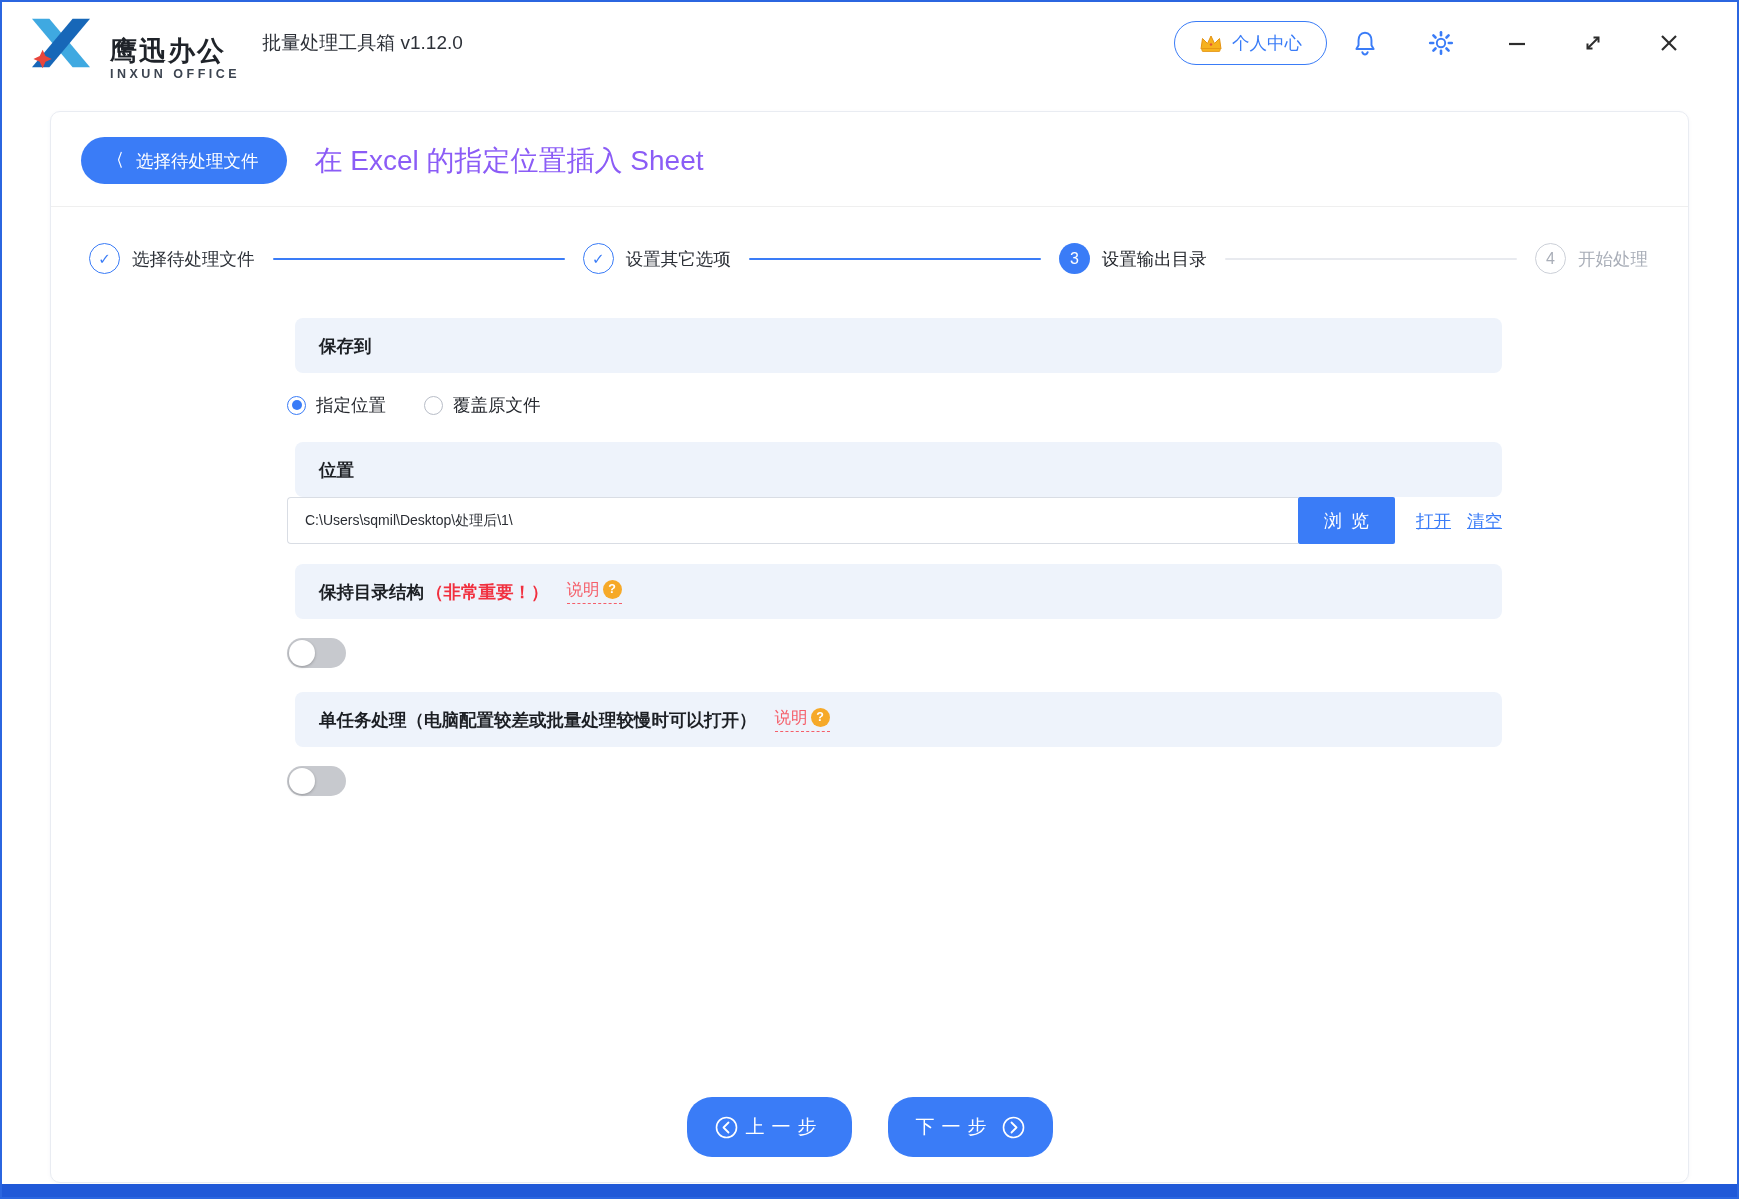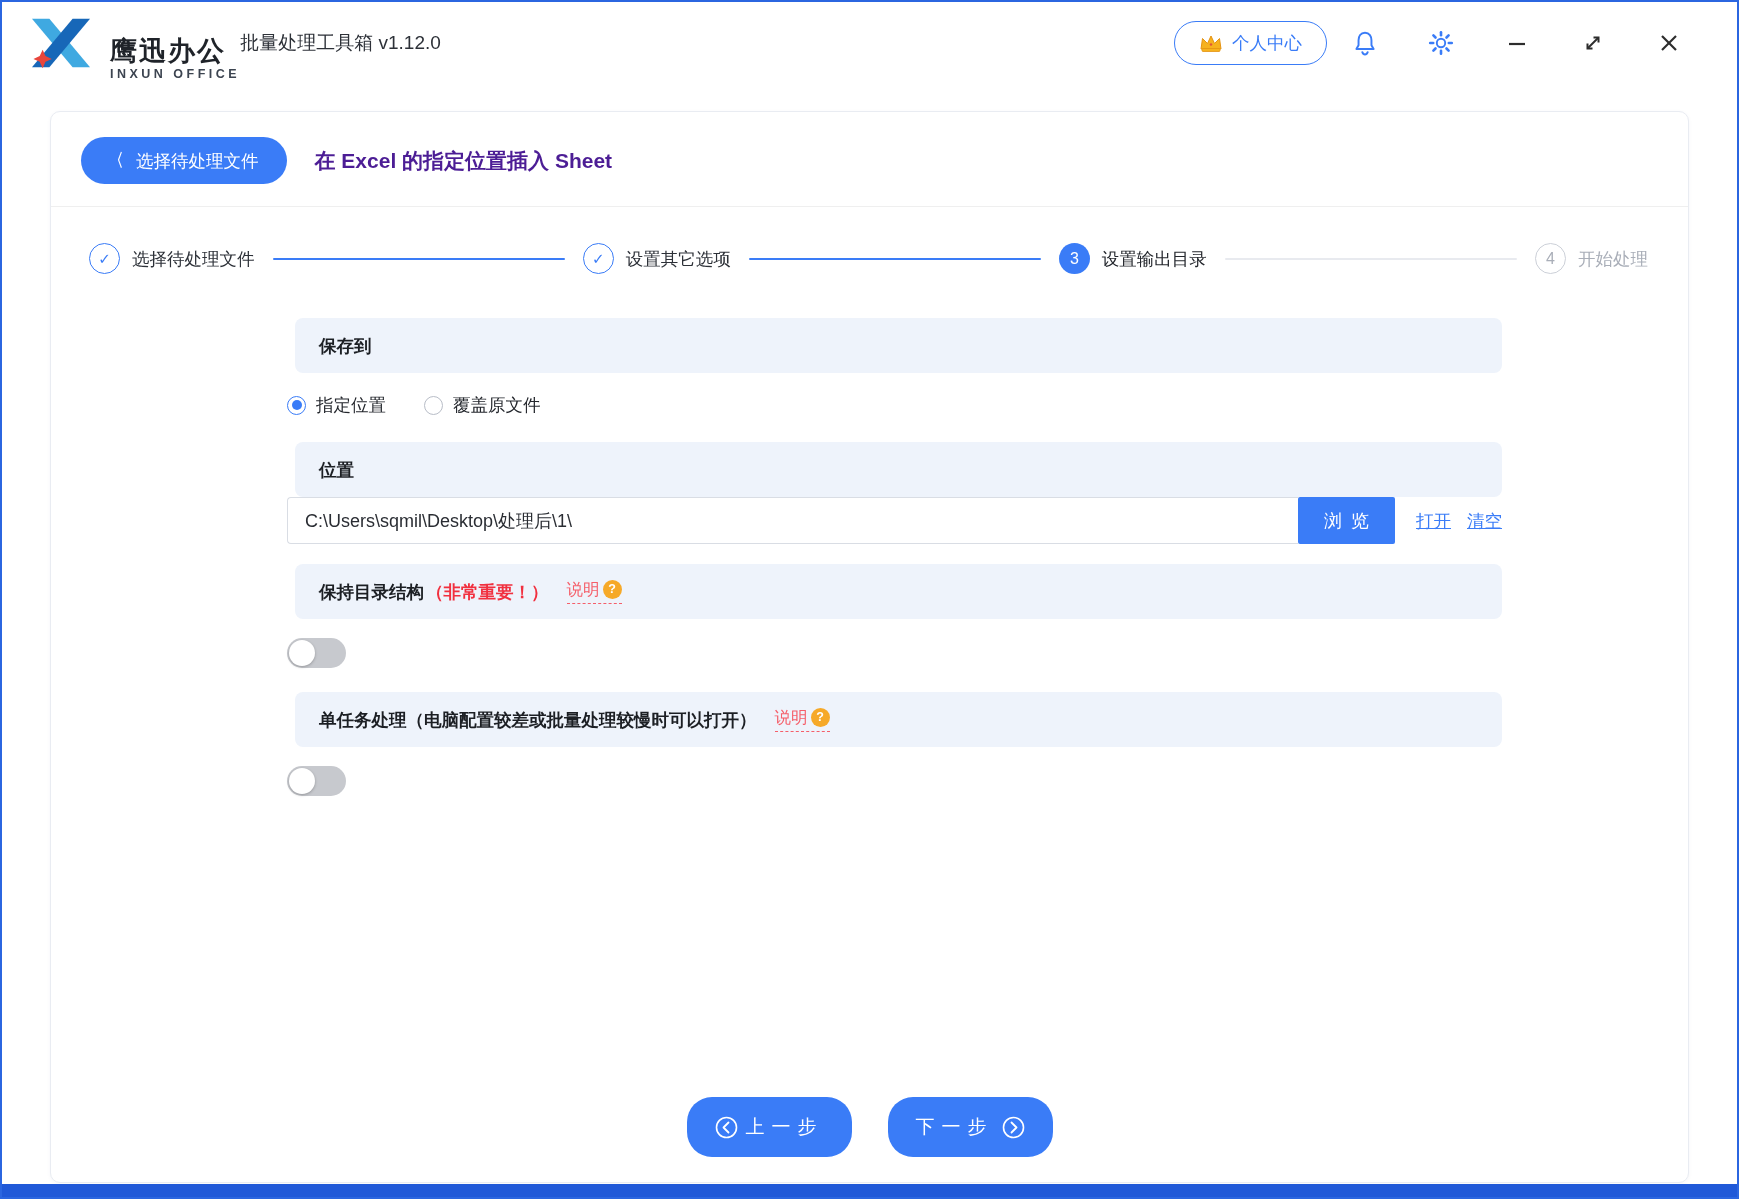--- a/index.html
+++ b/index.html
@@ -8,21 +8,21 @@
     font-family:"Liberation Sans","DejaVu Sans",sans-serif;
     background:#fff; color:#222; overflow:hidden; position:relative;
     border:2px solid #2b66e0;
   }
   
   .header { height:82px; display:flex; align-items:center; padding:0 30px 0 20px; background:#fff; }
   .logo { display:flex; align-items:center; gap:10px; }
   .logo-text { display:flex; flex-direction:column; line-height:1.05;margin-top:32px; }
   .brand { font-size:27px; font-weight:bold; color:#1f2329; letter-spacing:2px; }
   .brand-sub { font-size:12.5px; font-weight:bold; color:#3c4450; letter-spacing:3.5px; margin-top:3px; }
-  .app-title { font-size:19px; color:#2d3138; }
+  .app-title { font-size:19px; color:#2d3138; margin-left:22px; }
   .search-select {
     margin-left:56px; width:492px; height:44px; border:1px solid #e4e7ec; border-radius:22px;
     display:flex; align-items:center; padding:0 20px 0 22px; color:#c2c7cf; font-size:17px;
     background:#fff; cursor:pointer;
   }
   .search-select .chev { margin-left:auto; font-size:15px; color:#b9bec7; transform:scaleY(.9); }
   .header-right { margin-left:auto; display:flex; align-items:center; gap:0; }
   .user-center {
     height:44px; padding:0 24px; border:1px solid #3a7cf7; border-radius:22px; background:#fff;
     display:flex; align-items:center; gap:9px; color:#3a7cf7; font-size:17.5px; cursor:pointer;
@@ -34,21 +34,21 @@
     border:1px solid #e9ecf2; border-radius:10px; position:relative;
     box-shadow:0 1px 4px rgba(30,60,120,.04);
   }
   .card-head { display:flex; align-items:center; gap:28px; padding:25px 30px 22px; border-bottom:1px solid #efefef; }
   .back-btn {
     height:47px; padding:0 28px; background:#3a7cf7; border:none; border-radius:24px;
     color:#fff; font-size:17.5px; display:flex; align-items:center; gap:12px; cursor:pointer;
     font-family:inherit;
   }
   .back-btn .chv { font-size:15px; transform:scale(.9,1.15); font-weight:bold; }
-  .page-title { font-size:21px; font-weight:bold; color:#4c1d95; }
+  .page-title { font-size:28px; font-weight:normal; color:#8b5cf6; }
   
   .stepper { display:flex; align-items:center; margin:36px 40px 0 38px; }
   .step { display:flex; align-items:center; gap:12px; flex:none; }
   .step-circle {
     width:31px; height:31px; border-radius:50%; display:flex; align-items:center; justify-content:center;
     font-size:16px;
   }
   .step.done .step-circle { border:1.6px solid #3a7cf7; color:#3a7cf7; }
   .step.done .step-label { color:#2d3138; }
   .step.active .step-circle { background:#3a7cf7; color:#fff; }
@@ -81,21 +81,21 @@
   .radio-dot { width:19px; height:19px; border-radius:50%; border:1.5px solid #b8bdc7; background:#fff; position:relative; }
   .radio.checked .radio-dot { border-color:#3a7cf7; }
   .radio.checked .radio-dot::after {
     content:""; position:absolute; inset:3.5px; border-radius:50%; background:#3a7cf7;
   }
   .radio-label { font-size:17.5px; color:#23262c; }
   
   .path-row { display:flex; align-items:center; margin:0 0 20px; }
   .path-input {
     flex:1; height:47px; border:1px solid #d9dde4; border-right:none; border-radius:4px 0 0 4px;
-    font-size:18px; color:#2a2d33; padding:0 17px; outline:none; font-family:inherit; background:#fff;
+    font-size:14px; color:#2a2d33; padding:0 17px; outline:none; font-family:inherit; background:#fff;
   }
   .browse-btn {
     width:97px; height:47px; background:#3a7cf7; color:#fff; border:none; border-radius:2px;
     font-size:18px; letter-spacing:9px; padding-left:9px; cursor:pointer; font-family:Liberation Serif, serif;
   }
   .path-links { display:flex; gap:16px; margin-left:21px; }
   .plink { font-size:17.5px; color:#3a7cf7; text-decoration:underline; cursor:pointer; }
   
   .toggle-row { margin:19px 0 24px; height:30px; display:flex; align-items:center; }
   .switch { width:59px; height:30px; border-radius:15px; background:#c7c9ce; position:relative; cursor:pointer; }

